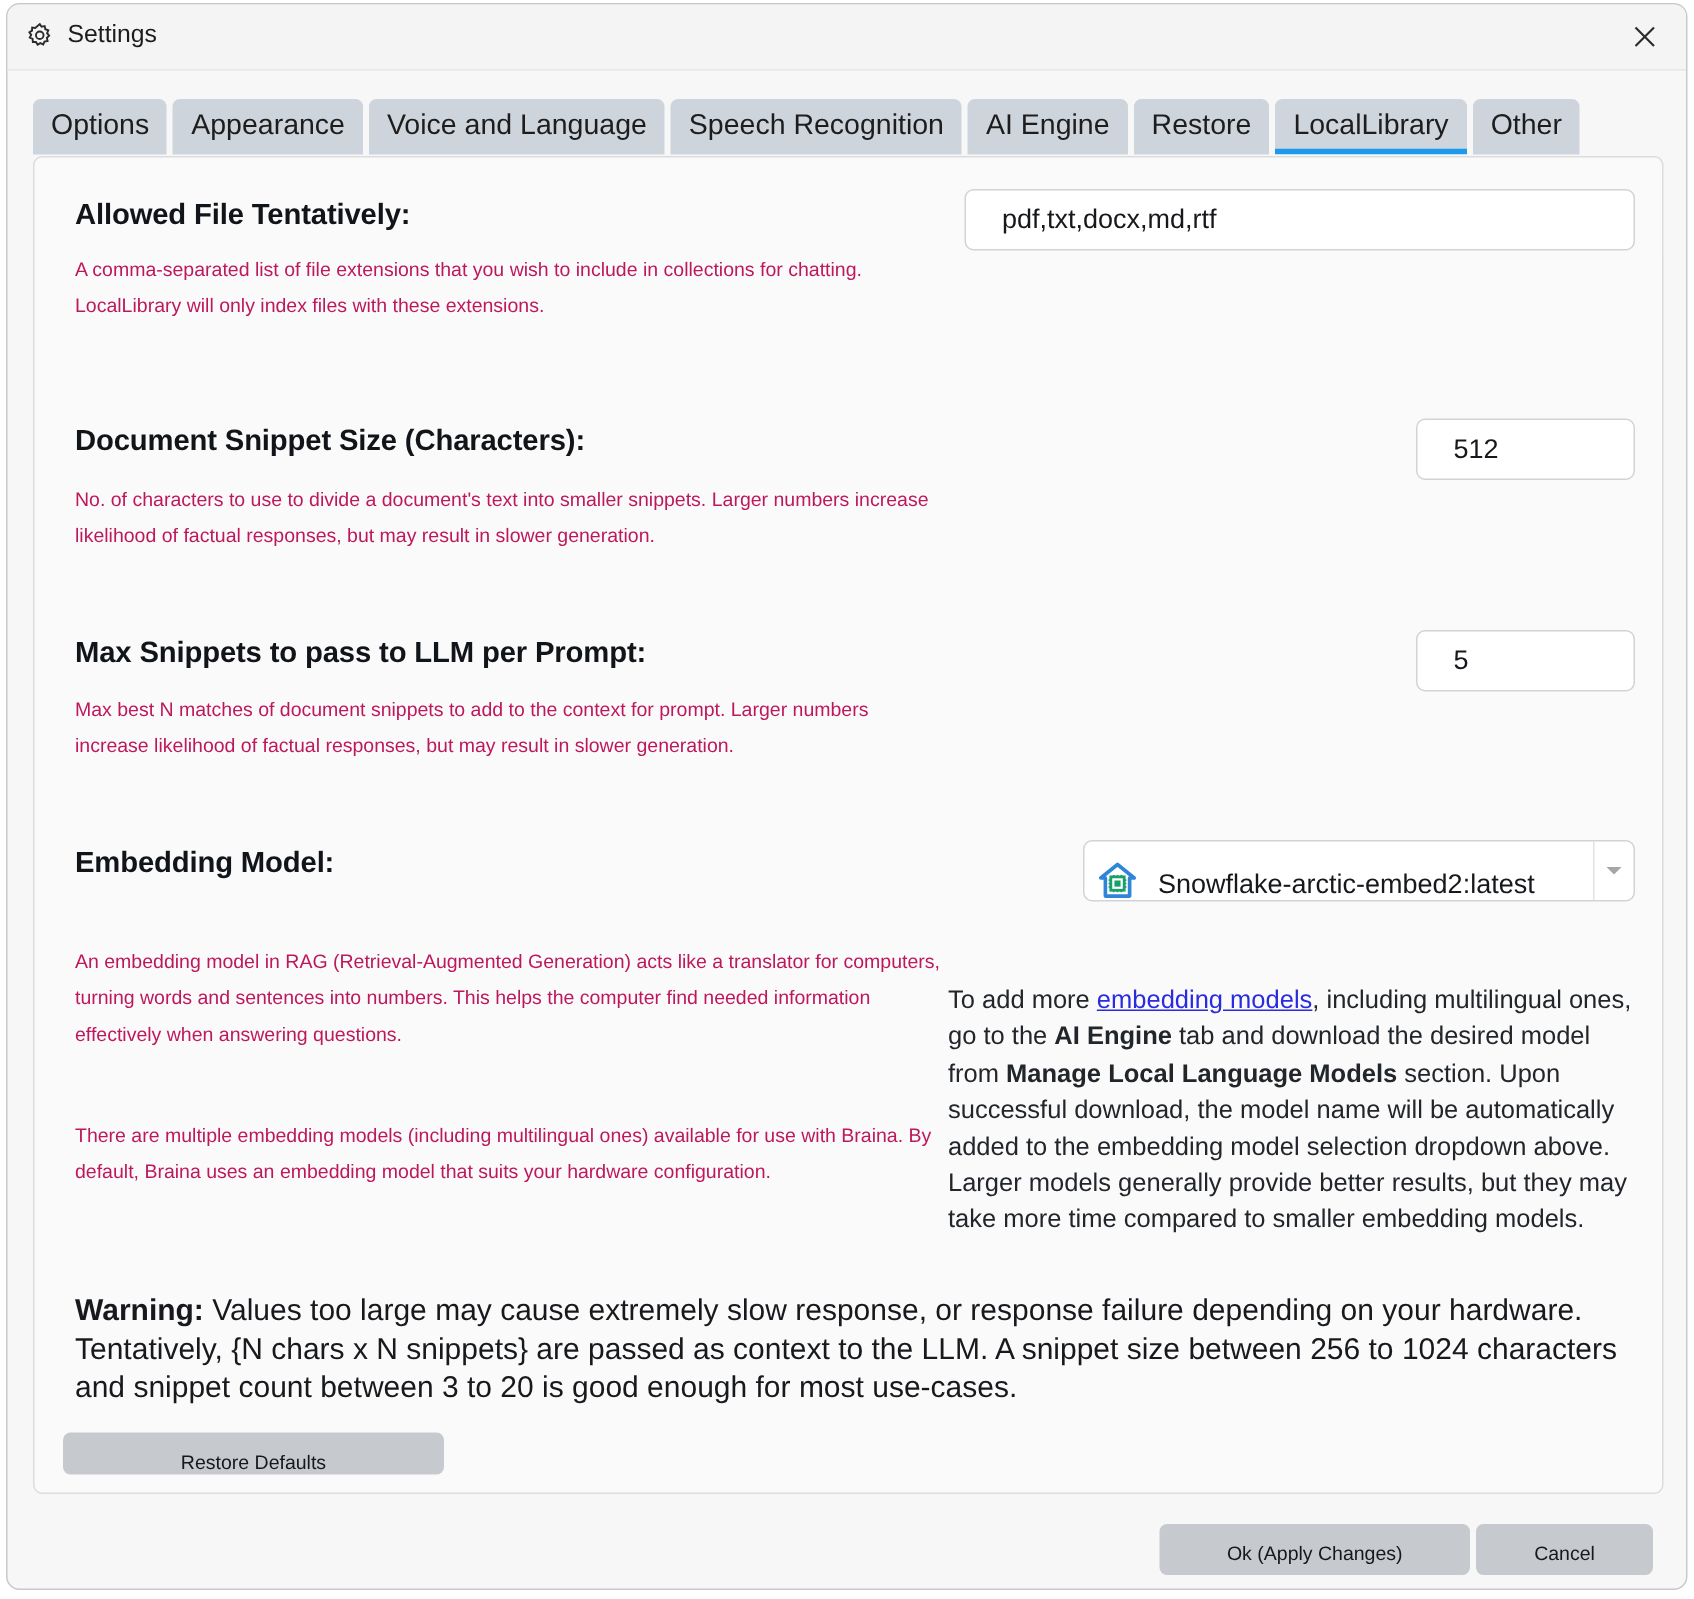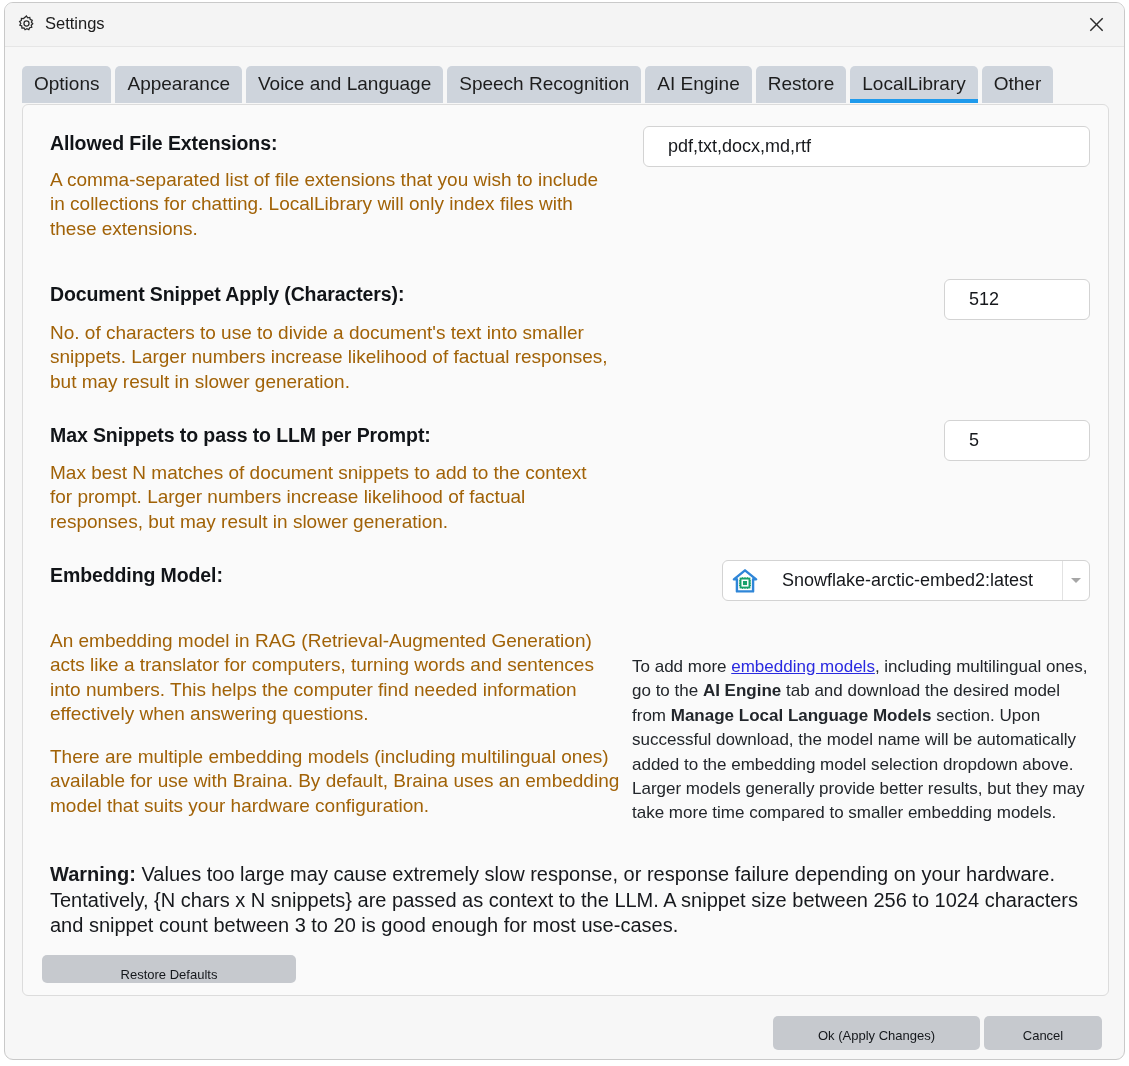--- a/index.html
+++ b/index.html
@@ -108,22 +108,22 @@
   .row { position: absolute; }
 
   .heading {
     font-size: 19.5px;
     font-weight: bold;
     color: #111418;
     letter-spacing: -0.1px;
     white-space: nowrap;
   }
   .desc {
-    font-size: 19px;
-    color: #a16207;
+    font-size: 13px;
+    color: #be185d;
     line-height: 24.4px;
   }
 
   
   .textfield {
     background: #ffffff;
     border: 1px solid #d3d3d3;
     border-radius: 6px;
     box-sizing: border-box;
     font-size: 18px;
@@ -139,22 +139,22 @@
     background: #ffffff;
     border: 1px solid #d3d3d3;
     border-radius: 6px;
     box-sizing: border-box;
     display: flex;
     align-items: center;
   }
   .combo-body {
     flex: 1;
     display: flex;
-    align-items: center;
-    gap: 24px;
+    align-items: flex-end;
+    gap: 14px;
     padding-left: 9px;
     height: 100%;
   }
   .model-icon { width: 26px; height: 26px; display: block; flex: none; }
   .combo-value {
     font-size: 18px;
     color: #16181c;
     white-space: nowrap;
   }
   .combo-arrow-box {
@@ -255,25 +255,25 @@
     <div class="tab">Voice and Language</div>
     <div class="tab">Speech Recognition</div>
     <div class="tab">AI Engine</div>
     <div class="tab">Restore</div>
     <div class="tab active">LocalLibrary</div>
     <div class="tab">Other</div>
   </div>
 
   <div class="panel">
 
-    <div class="row heading" style="left:27px; top:27px;">Allowed File Extensions:</div>
+    <div class="row heading" style="left:27px; top:27px;">Allowed File Tentatively:</div>
     <div class="row desc" style="left:27px; top:63px; width:560px;">A comma-separated list of file extensions that you wish to include in collections for chatting. LocalLibrary will only index files with these extensions.</div>
     <input class="textfield" style="position: absolute; left: 620px; top: 21px; width: 447px; height: 41px;" value="pdf,txt,docx,md,rtf">
 
-    <div class="row heading" style="left:27px; top:178px;">Document Snippet Apply (Characters):</div>
+    <div class="row heading" style="left:27px; top:178px;">Document Snippet Size (Characters):</div>
     <div class="row desc" style="left:27px; top:216px; width:572px;">No. of characters to use to divide a document's text into smaller snippets. Larger numbers increase likelihood of factual responses, but may result in slower generation.</div>
     <input class="textfield" style="position: absolute; left: 921px; top: 174px; width: 146px; height: 41px;" value="512">
 
     <div class="row heading" style="left:27px; top:319px;">Max Snippets to pass to LLM per Prompt:</div>
     <div class="row desc" style="left:27px; top:356px; width:562px;">Max best N matches of document snippets to add to the context for prompt. Larger numbers increase likelihood of factual responses, but may result in slower generation.</div>
     <input class="textfield" style="position: absolute; left: 921px; top: 315px; width: 146px; height: 41px;" value="5">
 
     <div class="row heading" style="left:27px; top:459px;">Embedding Model:</div>
 
     <div class="combo" style="left:699px; top:455px; width:368px; height:41px;">

